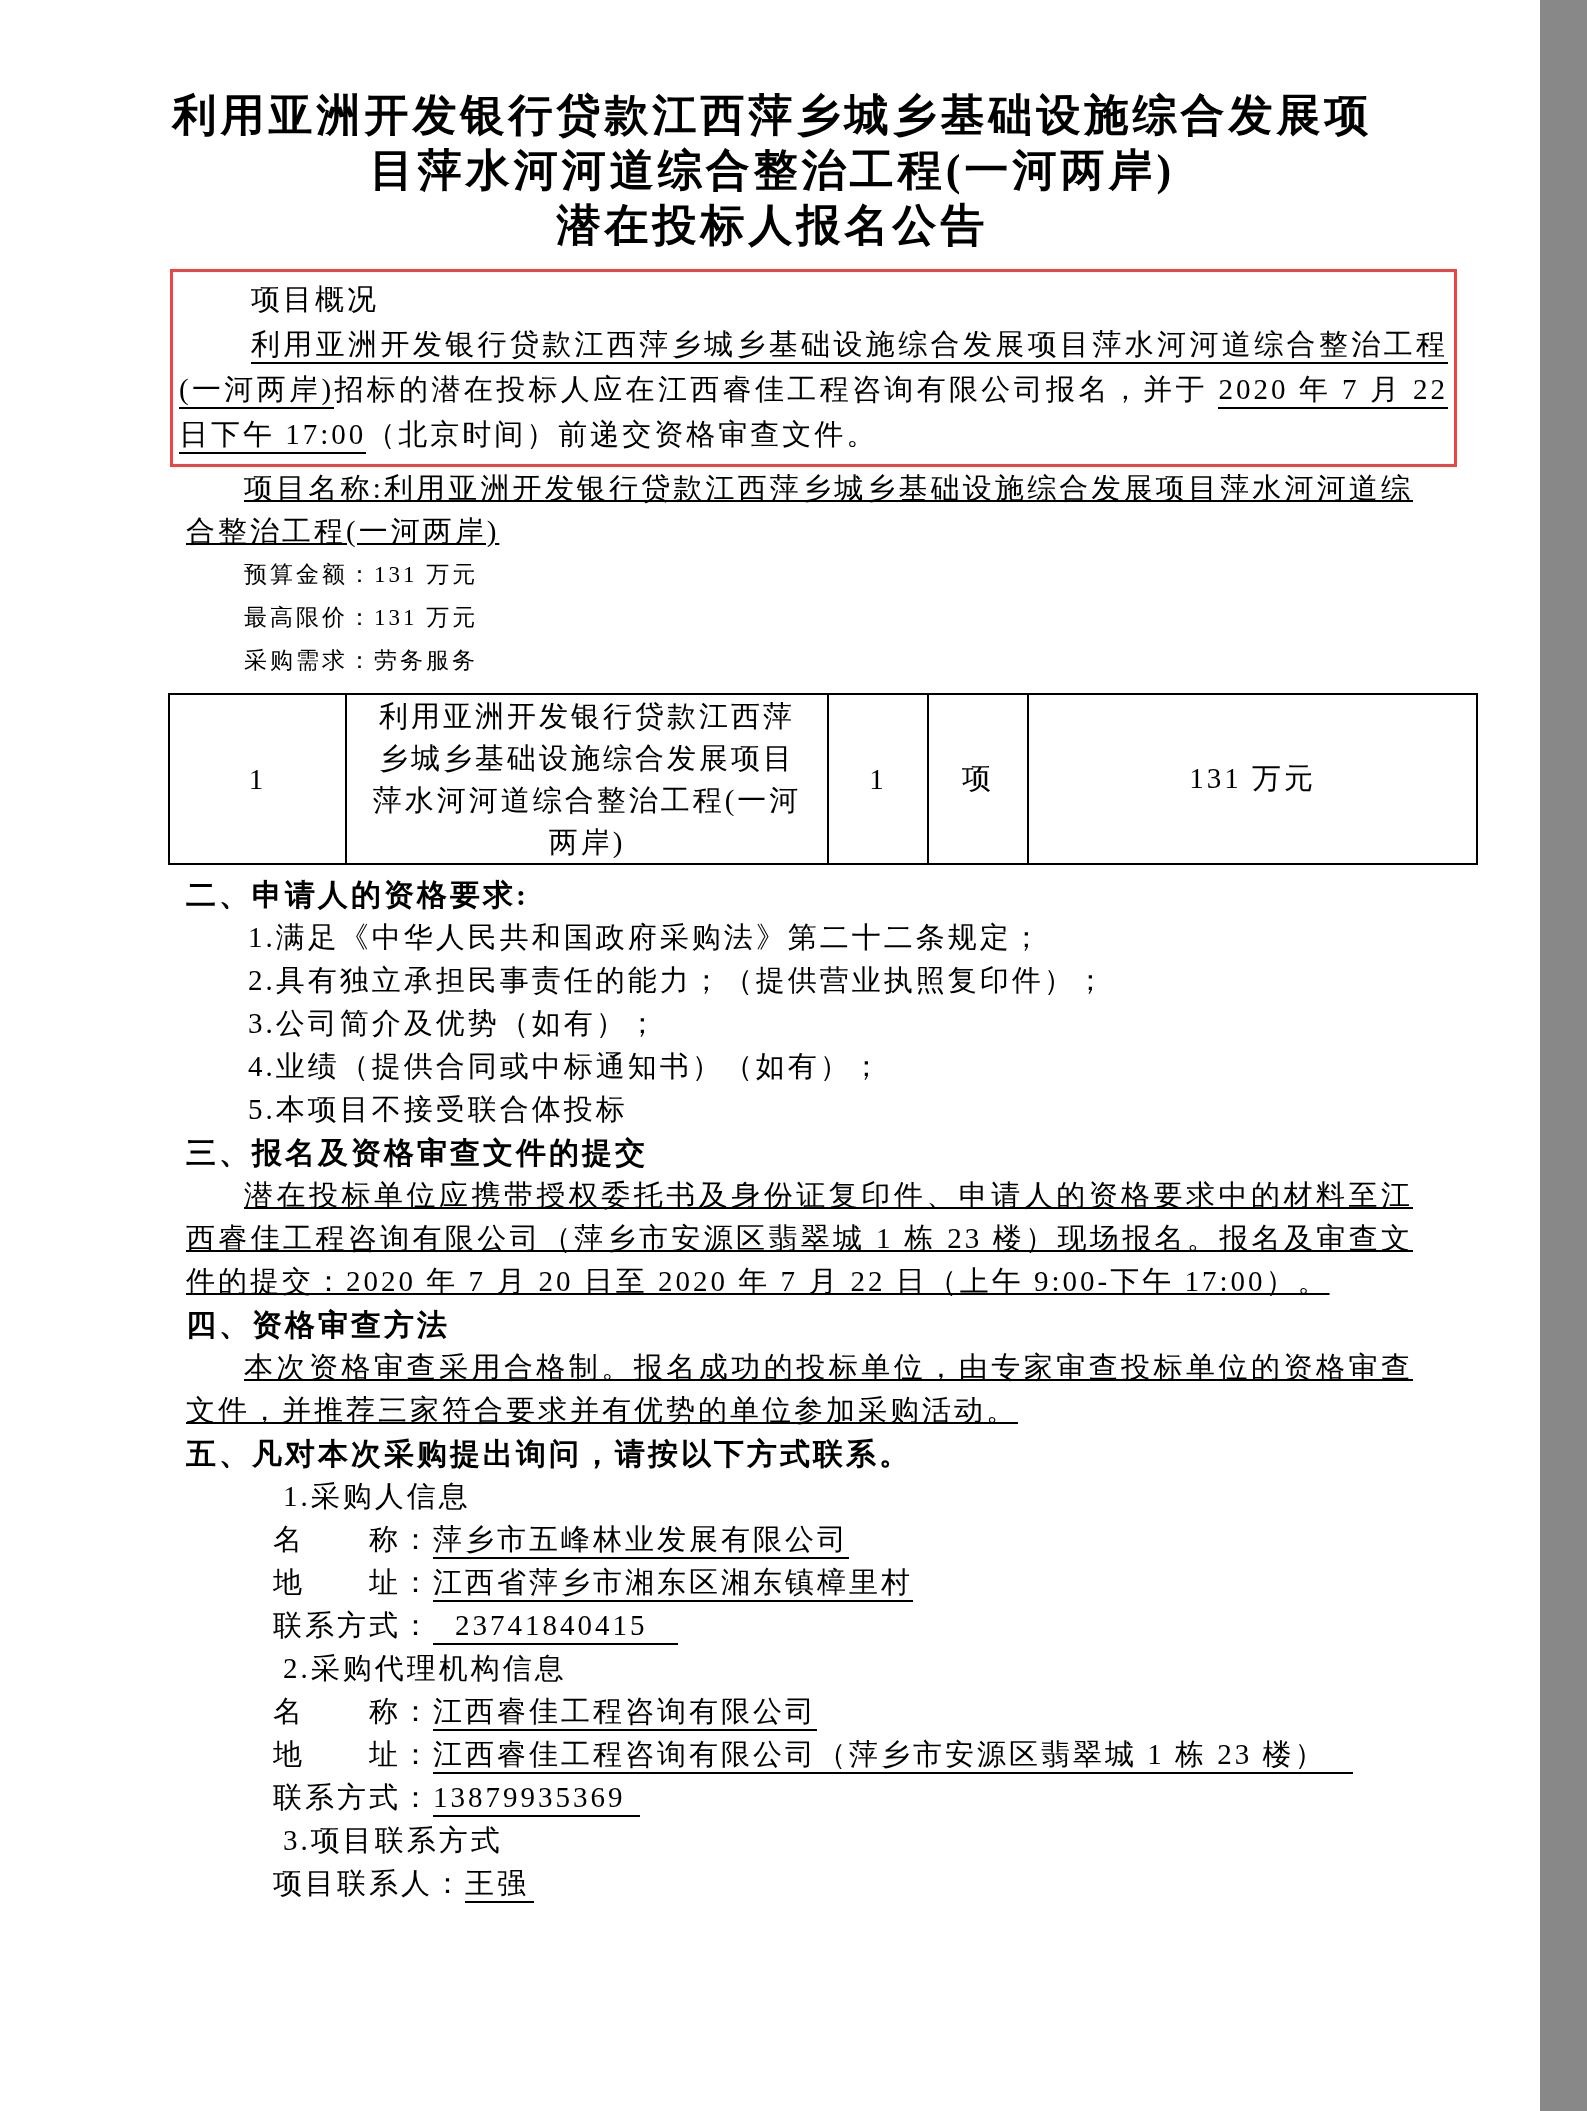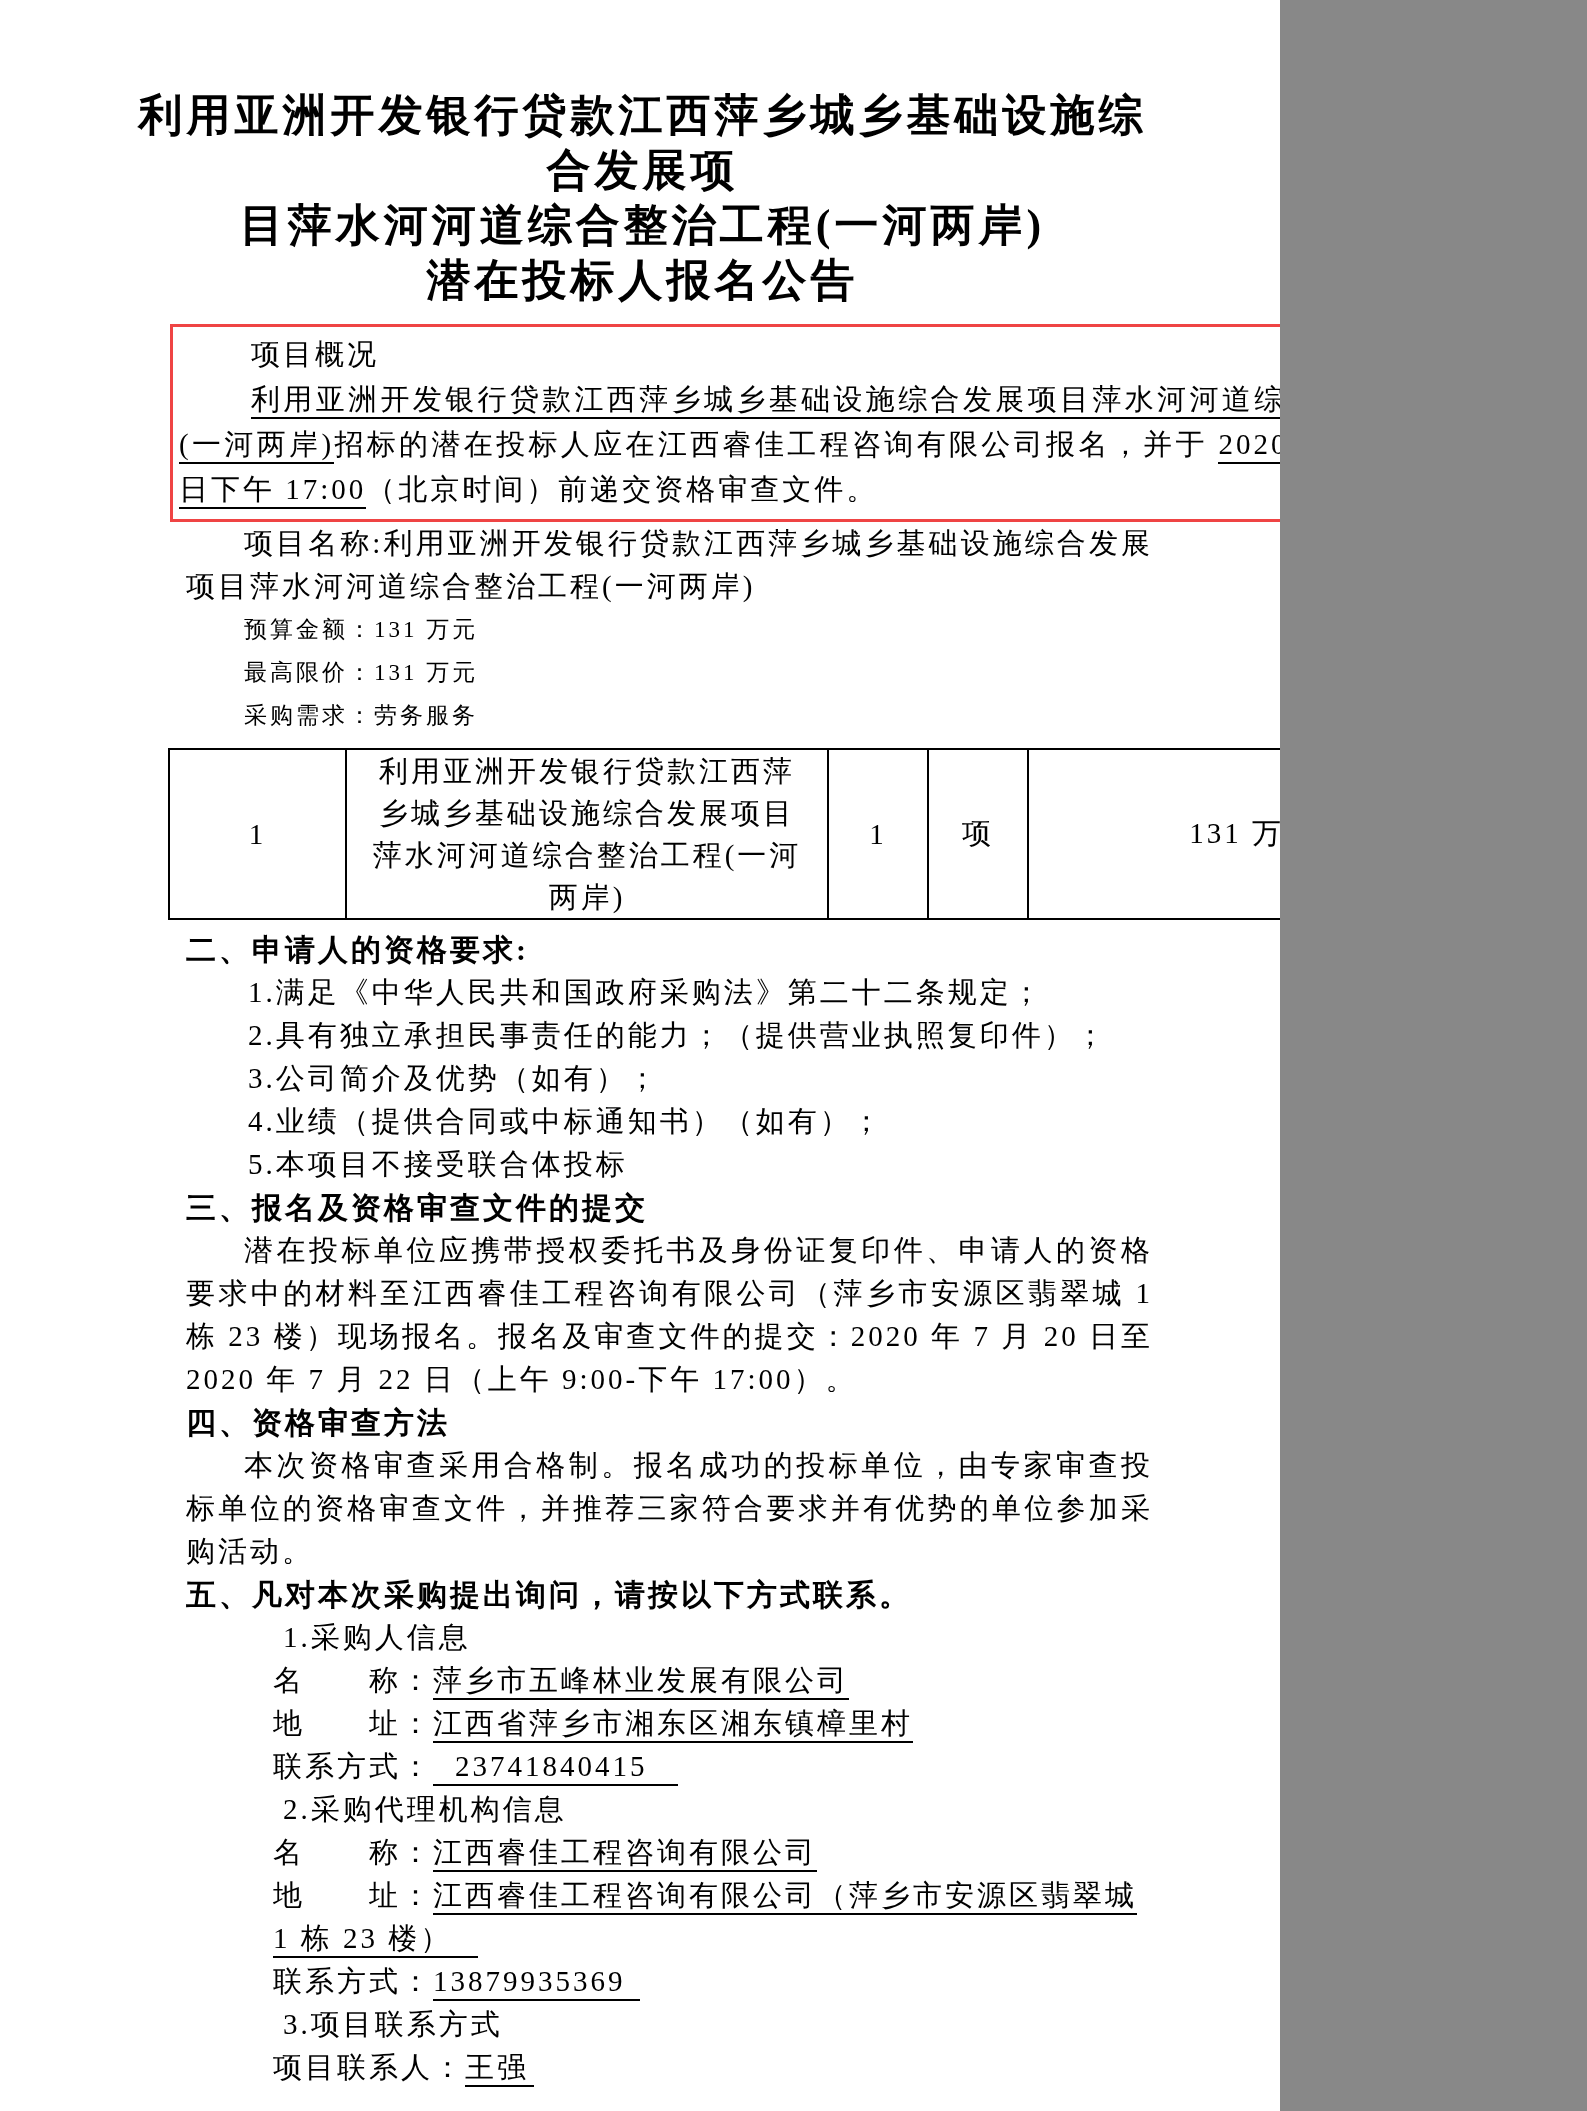--- a/index.html
+++ b/index.html
@@ -1,18 +1,18 @@
 <!DOCTYPE html>
 <html><head>
 <meta charset="utf-8">
 <style>
   html,body{margin:0;padding:0;background:#888;}
   .page{
     position:relative;
-    width:1280px;height:2111px;
+    width:1540px;height:2111px;
     background:#ffffff;
     font-family:"Liberation Serif","DejaVu Serif",serif;
     color:#000;
     box-sizing:border-box;
     padding:88px 127px 0 186px;
     letter-spacing:3px;
     overflow:hidden;
   }
   .doc-title{
     font-size:44px;line-height:55px;font-weight:bold;
@@ -29,21 +29,21 @@
   }
   .overview-box p{margin:0;text-indent:72px;text-align:justify;}
   .u{border-bottom:2px solid #000;padding-bottom:2px;}
   .sec-heading{
     font-size:30px;font-weight:bold;line-height:43px;
     margin:0;
   }
   .sec1-heading{margin-top:13px;}
   .body-p{
     font-size:29px;line-height:43px;margin:0;
-    text-align:justify;text-indent:58px;
+    text-align:justify;text-indent:58px;text-decoration:underline;
   }
   .kv-line{font-size:23px;line-height:43px;margin:0;text-indent:58px;}
   .list-item{font-size:29px;line-height:43px;margin:0;text-indent:62px;}
   table.items{
     border-collapse:collapse;
     table-layout:fixed;
     margin:11px 0 8px -18px;
     width:1308px;
     font-size:29px;
   }

